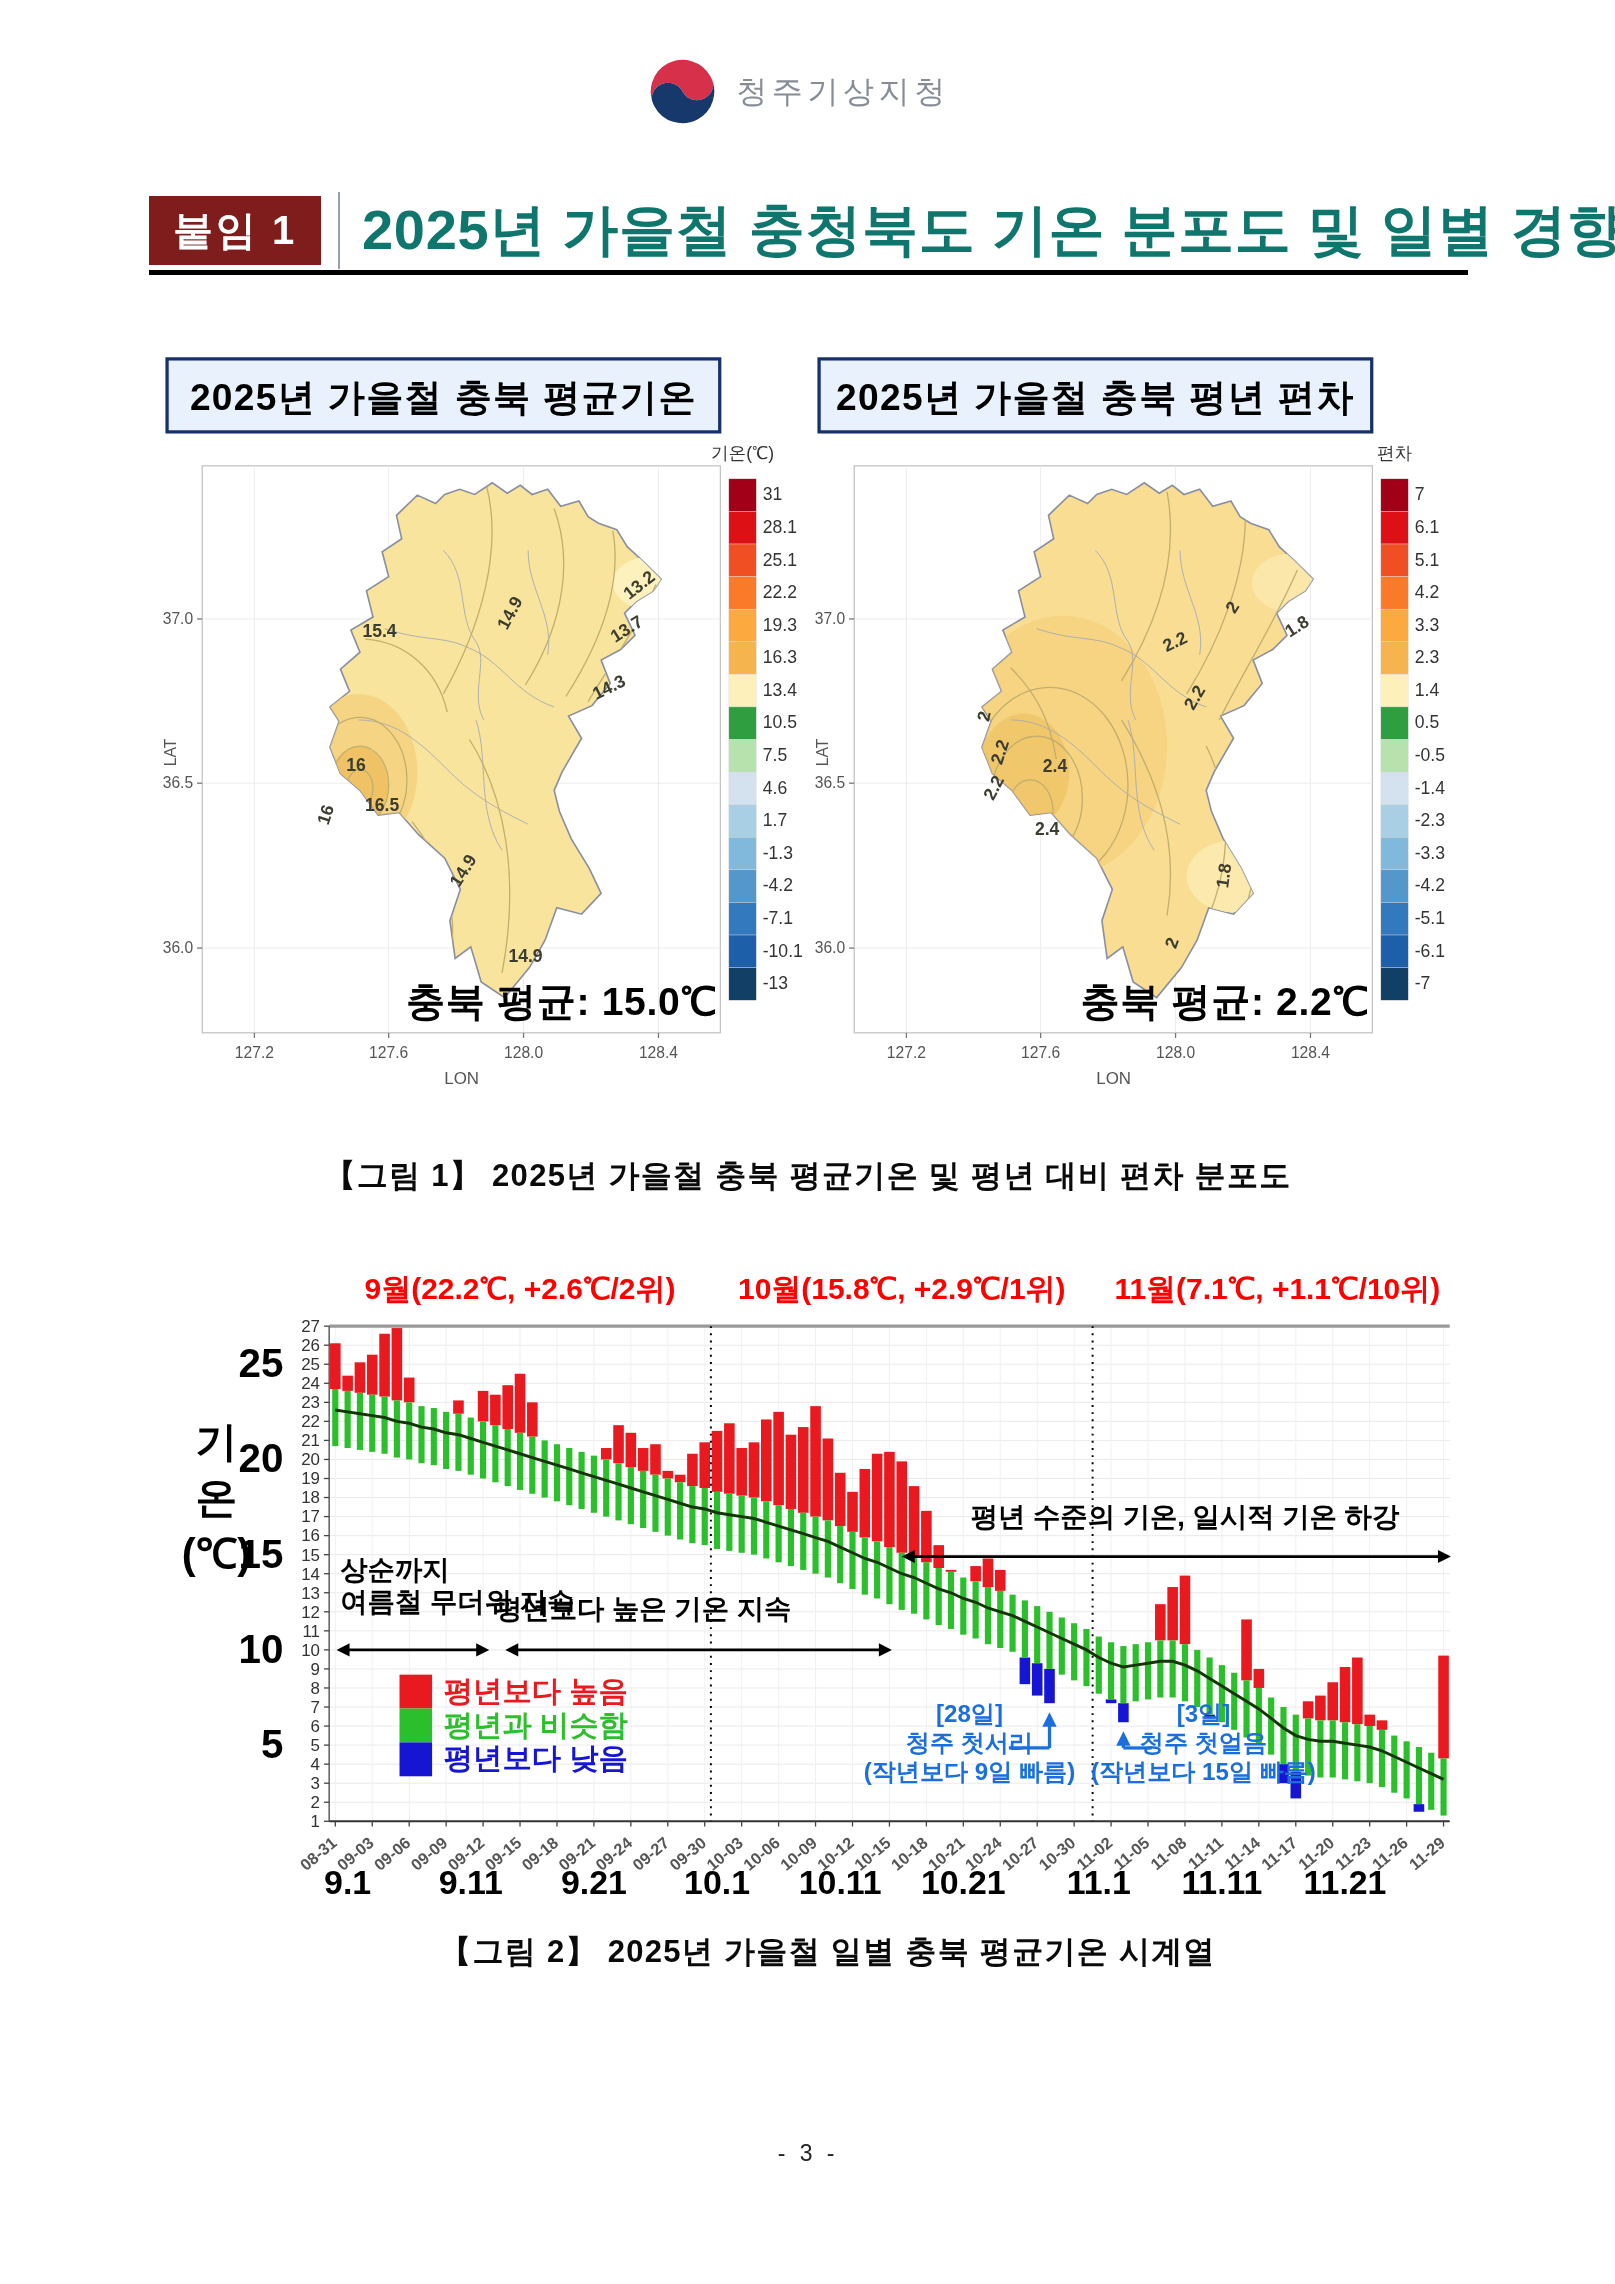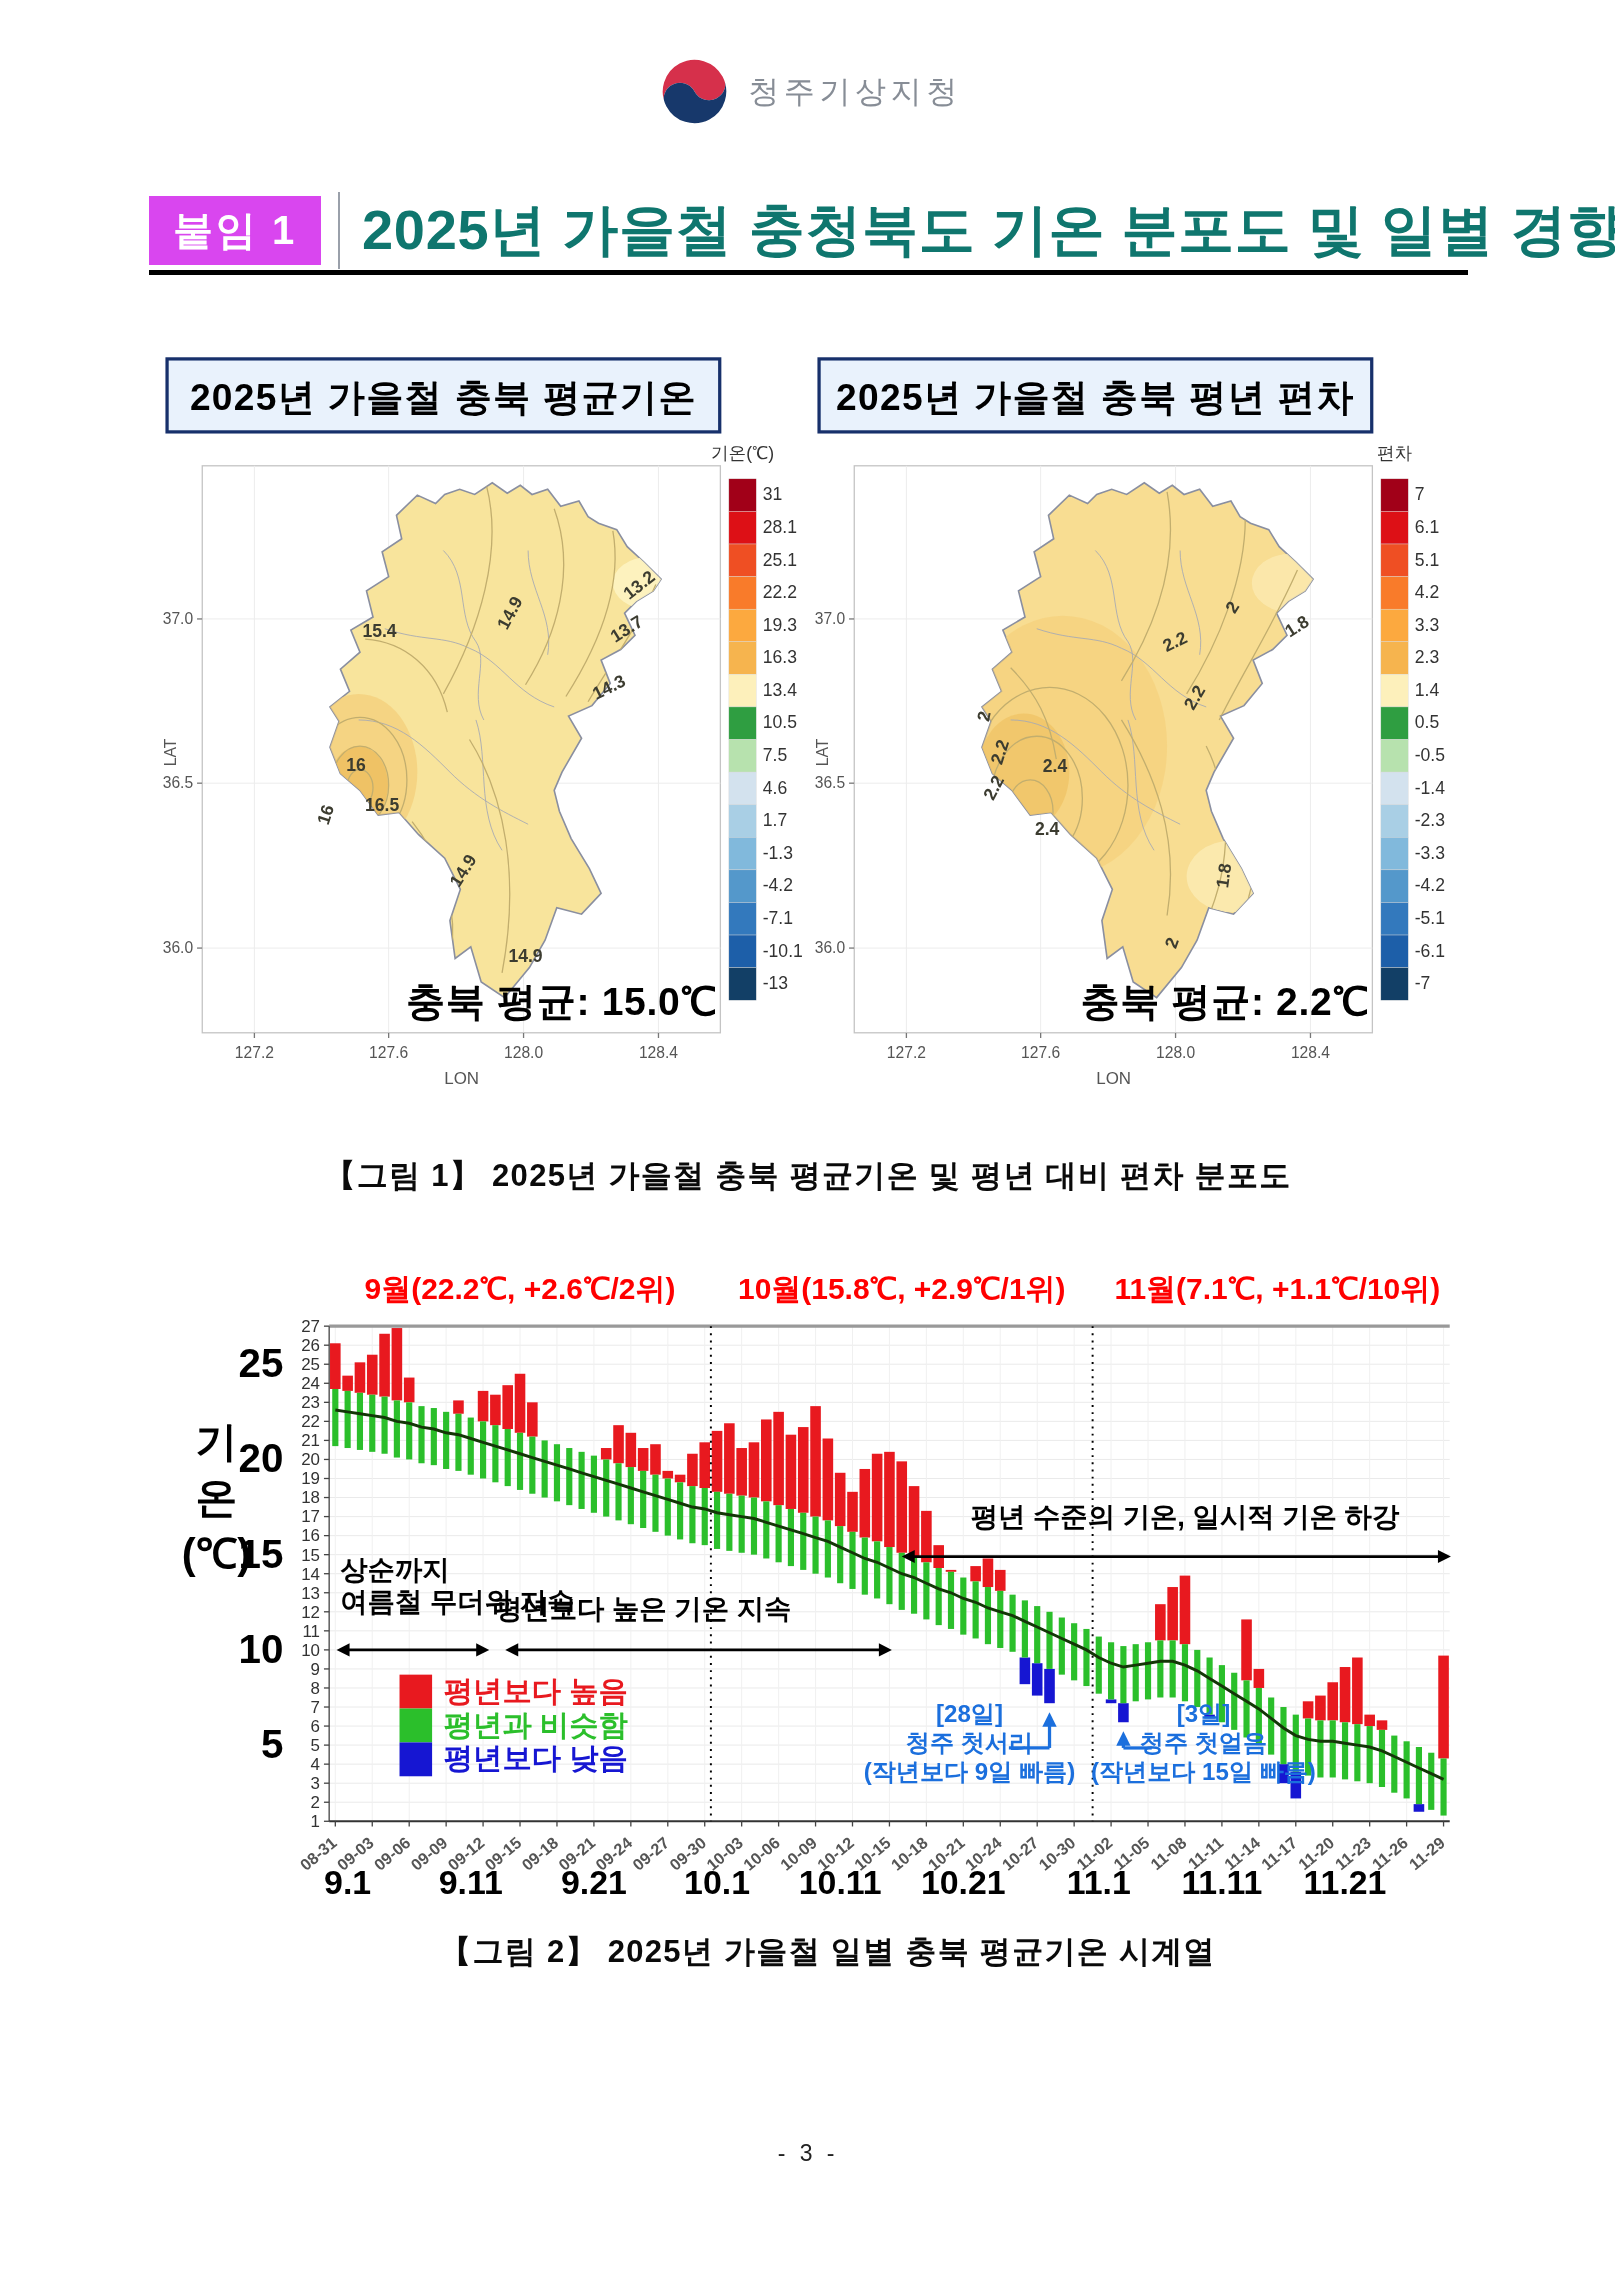--- a/index.html
+++ b/index.html
@@ -1,23 +1,23 @@
 <!DOCTYPE html>
 <html style="font-size:10.4px"><head>
 <meta charset="utf-8">
 <style>
   html,body{margin:0;padding:0;background:#fff;}
   #page{position:relative;width:1616px;height:2284px;background:#fff;
         font-family:"Liberation Sans",sans-serif;color:#111;overflow:hidden;}
   .abs{position:absolute;}
   
-  #hdr{left:0;top:46px;width:1596px;height:91px;display:flex;align-items:center;justify-content:center;gap:17px;margin-left:12px;}
+  #hdr{left:0;top:46px;width:1596px;height:91px;display:flex;align-items:center;justify-content:center;gap:17px;}
   #org-name{font-size:31px;font-weight:500;color:#878d96;letter-spacing:4.6px;}
   
-  #badge{left:149px;top:196px;width:172px;height:69px;background:#d946ef;color:#fff;
+  #badge{left:149px;top:196px;width:172px;height:69px;background:#7f1d1d;color:#fff;
          display:flex;align-items:center;justify-content:center;font-size:40px;font-weight:800;letter-spacing:2.6px;}
   #tdiv{left:338px;top:192px;width:2px;height:77px;background:#9aa0aa;}
   #doc-title{left:362px;top:197px;width:1108px;height:68px;display:flex;align-items:center;
              font-size:56px;font-weight:900;letter-spacing:0.7px;color:#0f766e;white-space:nowrap;}
   #tline{left:149px;top:270px;width:1319px;height:4.6px;background:#000;}
   
   .caption{left:0;width:1616px;text-align:center;font-size:31px;font-weight:700;color:#0a0a0a;letter-spacing:1.3px;}
   #pageno{left:0;top:2140px;width:1616px;text-align:center;font-size:23px;color:#222;letter-spacing:3.9px;}
   svg text{font-family:"Liberation Sans",sans-serif;}
 </style>

